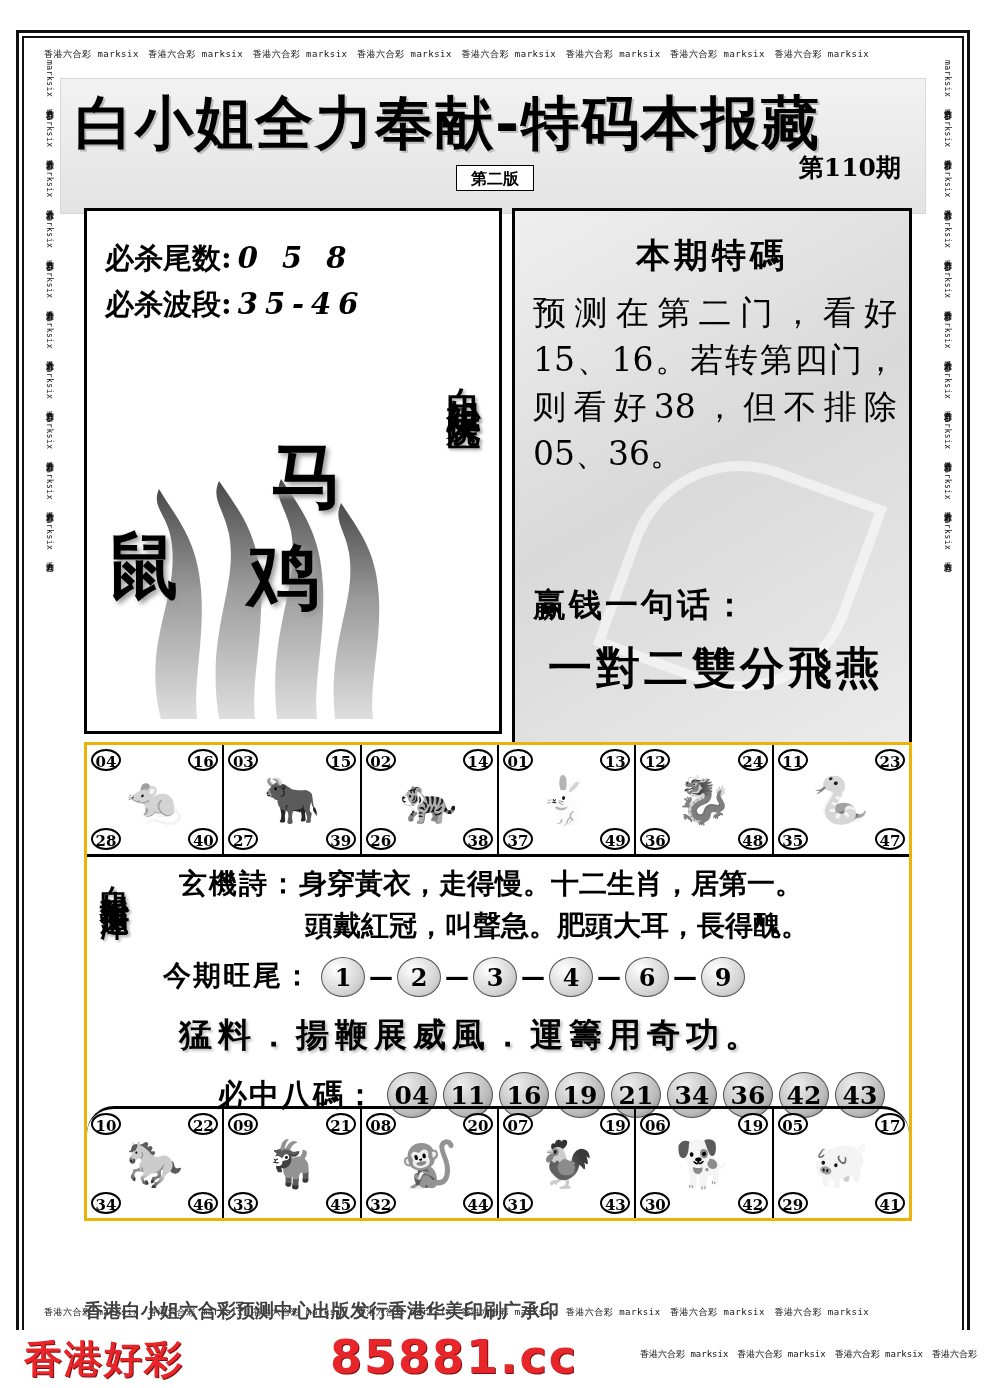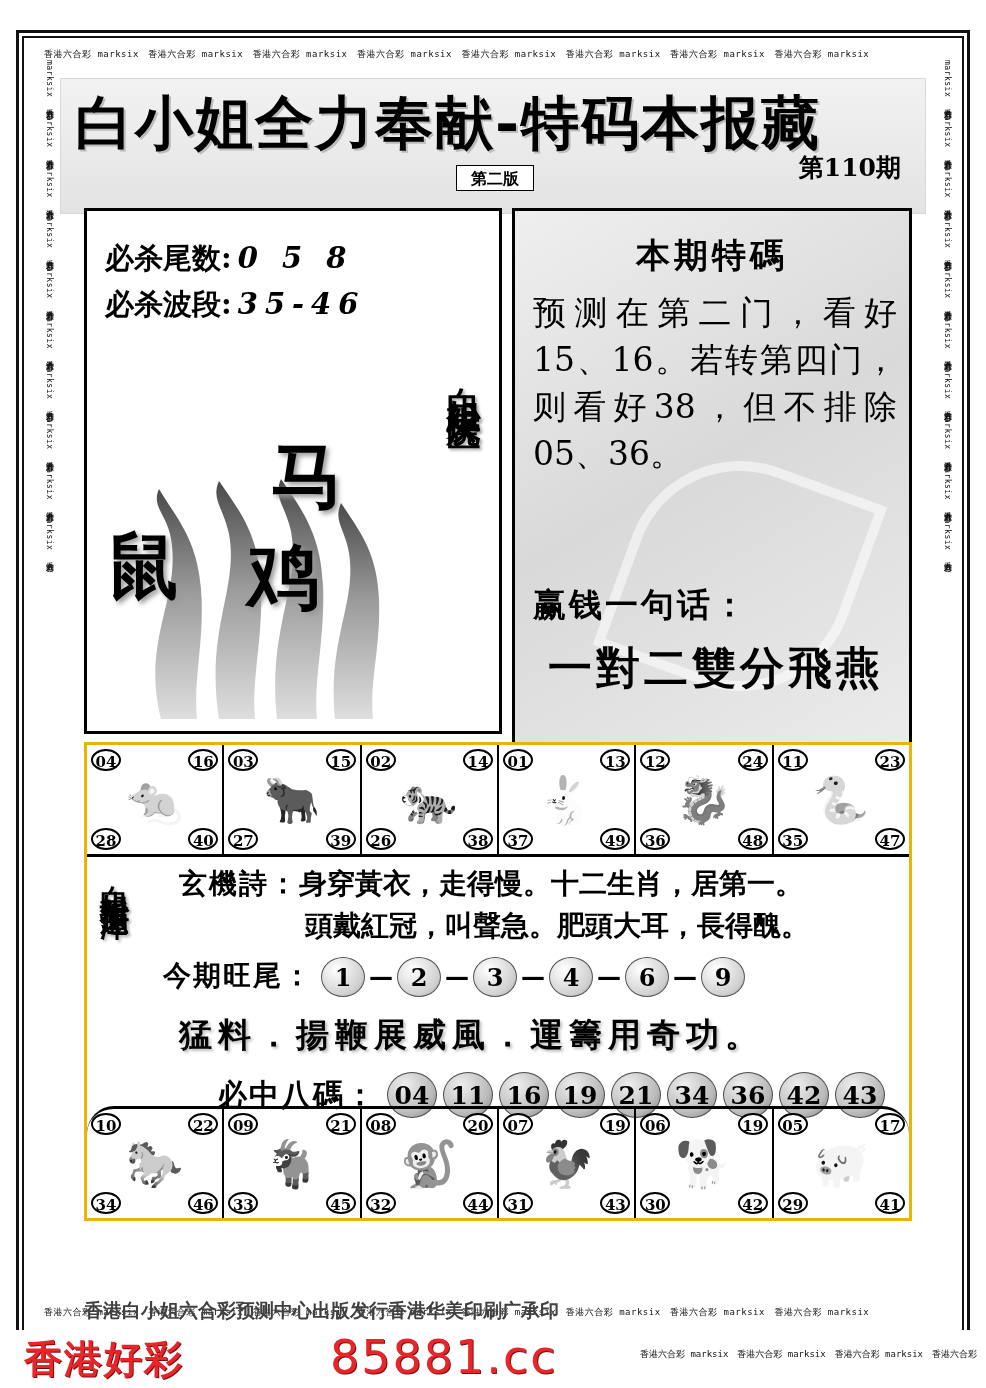--- a/index.html
+++ b/index.html
@@ -273,21 +273,21 @@
     background:#ffffff;
   }
   .banner-cn {
     position:absolute; left:24px; top:4px;
     font-family:"DejaVu Serif", serif; font-weight:bold;
     font-size:38px; color:#e8262a; letter-spacing:2px;
     text-shadow: 1px 1px 0 #7a0f12;
   }
   .banner-num {
     position:absolute; left:330px; top:0px;
-    font-family:"DejaVu Sans", sans-serif; font-weight:normal;
+    font-family:"DejaVu Sans", sans-serif; font-weight:bold;
     font-size:46px; color:#e8262a; letter-spacing:2px;
     text-shadow: 1px 1px 0 #7a0f12;
   }
   .banner-strip {
     position:absolute; left:640px; top:18px; width:340px; height:20px;
     font-family:"DejaVu Sans Mono", monospace; font-size:9px; color:#111;
     white-space:nowrap; overflow:hidden;
   }
 </style>
 </head>

